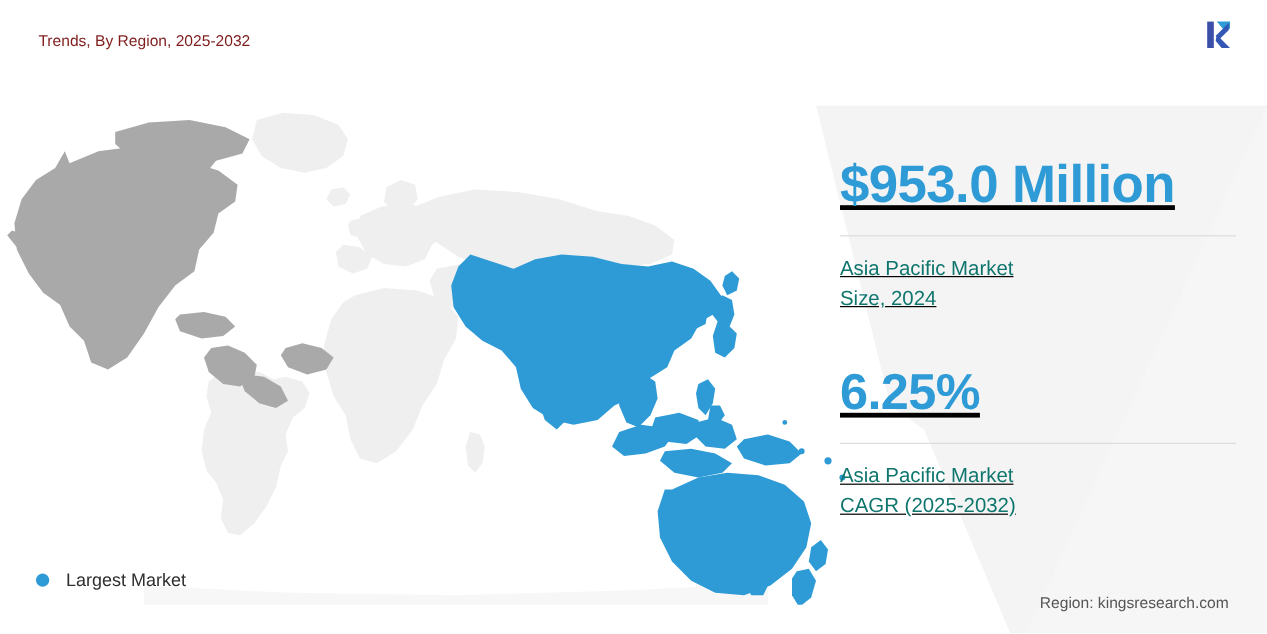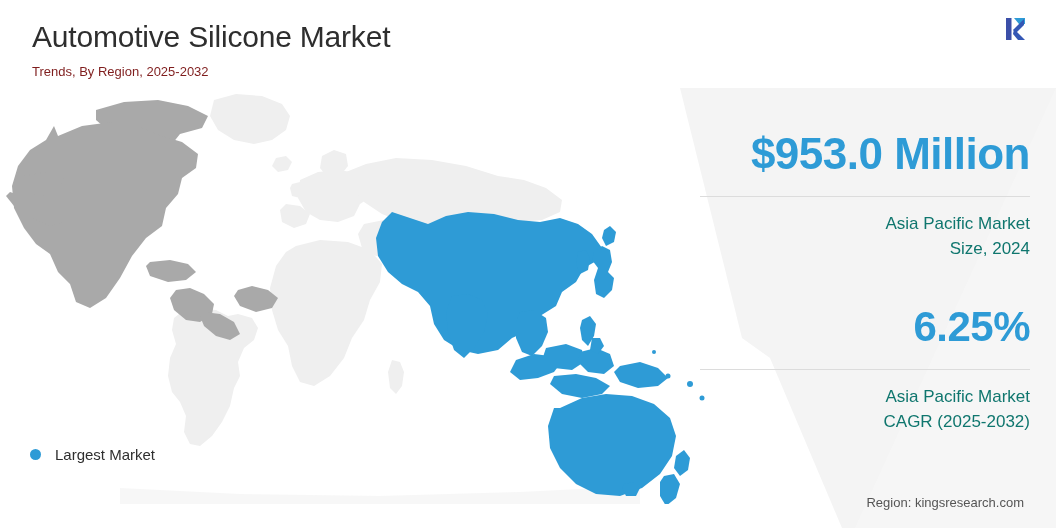--- a/index.html
+++ b/index.html
@@ -77,20 +77,21 @@
   
   .legend {
     position: absolute;
     left: 30px;
     top: 438px;
   }
   .legend-row {
     display: flex;
     align-items: center;
     height: 33px;
+    margin-top: 29px;
   }
   .legend-dot {
     width: 11px;
     height: 11px;
     border-radius: 50%;
     flex: 0 0 auto;
     margin-right: 14px;
   }
   .legend-dot.blue { background: #2e9bd6; }
   .legend-dot.grey { background: #b0b0b0; }
@@ -99,21 +100,22 @@
     color: #2f2f2f;
     white-space: nowrap;
   }
 
   
   .stats {
     position: absolute;
     left: 700px;
     top: 128px;
     width: 330px;
-    text-align: right;
+    text-align: left;
+    text-decoration: underline;
   }
   .stat-value {
     font-size: 44px;
     line-height: 52px;
     font-weight: 700;
     color: #2e9bd6;
     letter-spacing: -0.5px;
     white-space: nowrap;
   }
   .stat-value.small { font-size: 42px; }
@@ -224,21 +226,20 @@
 
         <circle cx="690" cy="300" r="3"></circle>
         <circle cx="702" cy="314" r="2.5"></circle>
         <circle cx="668" cy="292" r="2.5"></circle>
         <circle cx="654" cy="268" r="2"></circle>
       </g>
     </svg>
   </div>
 
   <div class="header">
-    <h1 class="title">Automotive Silicone Market</h1>
     <div class="subtitle">Trends, By Region, 2025-2032</div>
   </div>
 
   <div class="logo">
     <svg viewBox="0 0 34 34" xmlns="http://www.w3.org/2000/svg">
       <rect x="6" y="6" width="5.5" height="22" fill="#3b4fa8"></rect>
       <polygon points="14,6 25,6 25,12 19,12" fill="#2e9bd6"></polygon>
       <polygon points="14,17 25,28 18,28 13,22" fill="#3457b5"></polygon>
       <polygon points="13,18 24,7 24,13 16,21" fill="#3457b5"></polygon>
     </svg>

